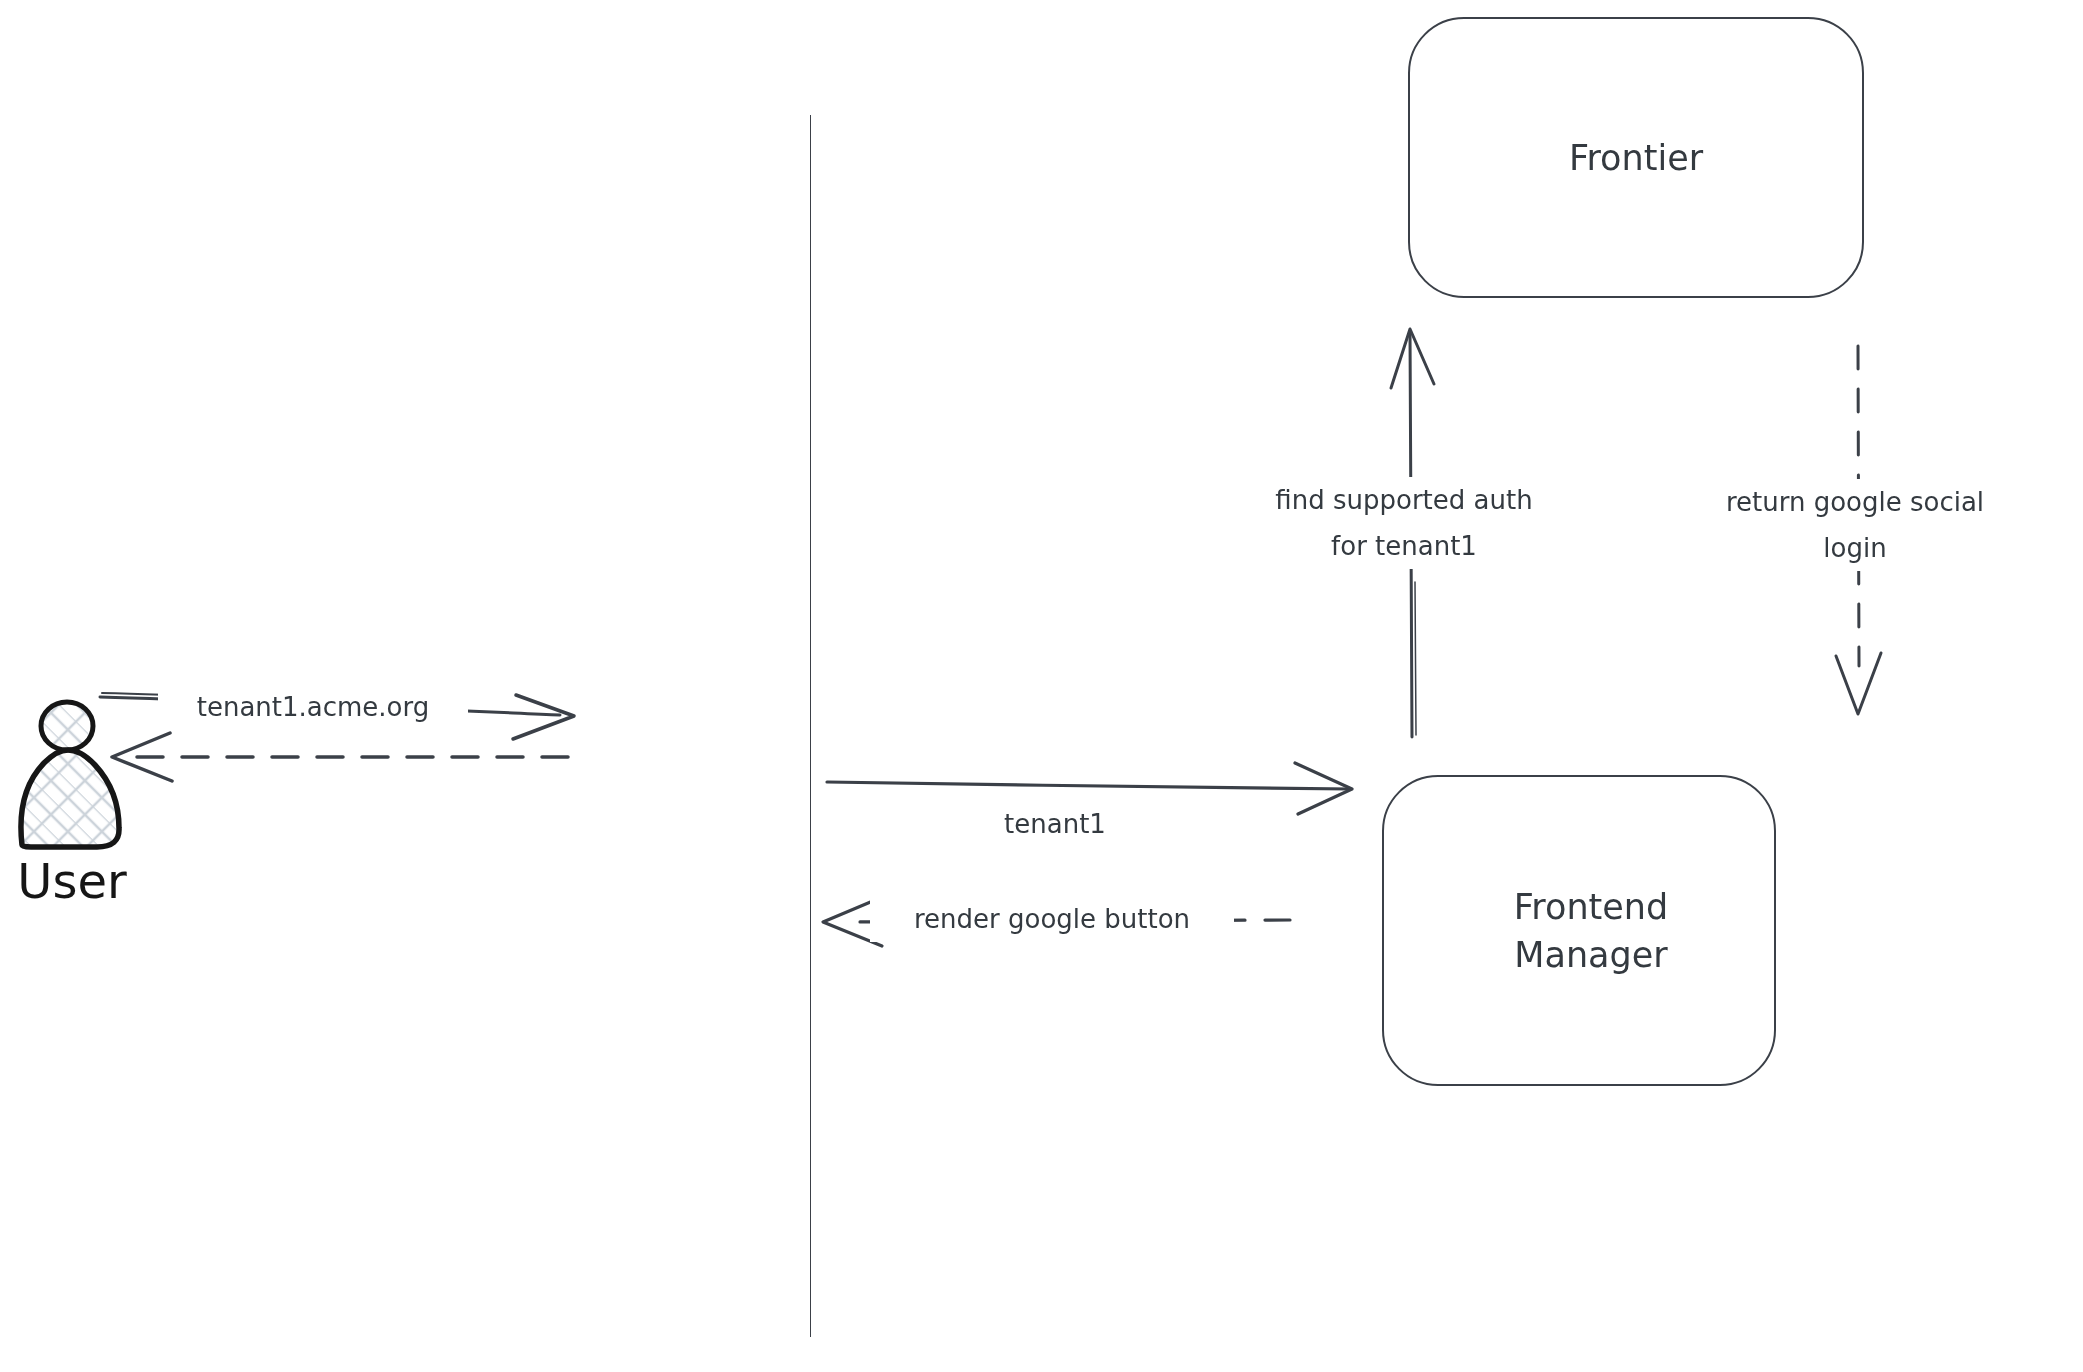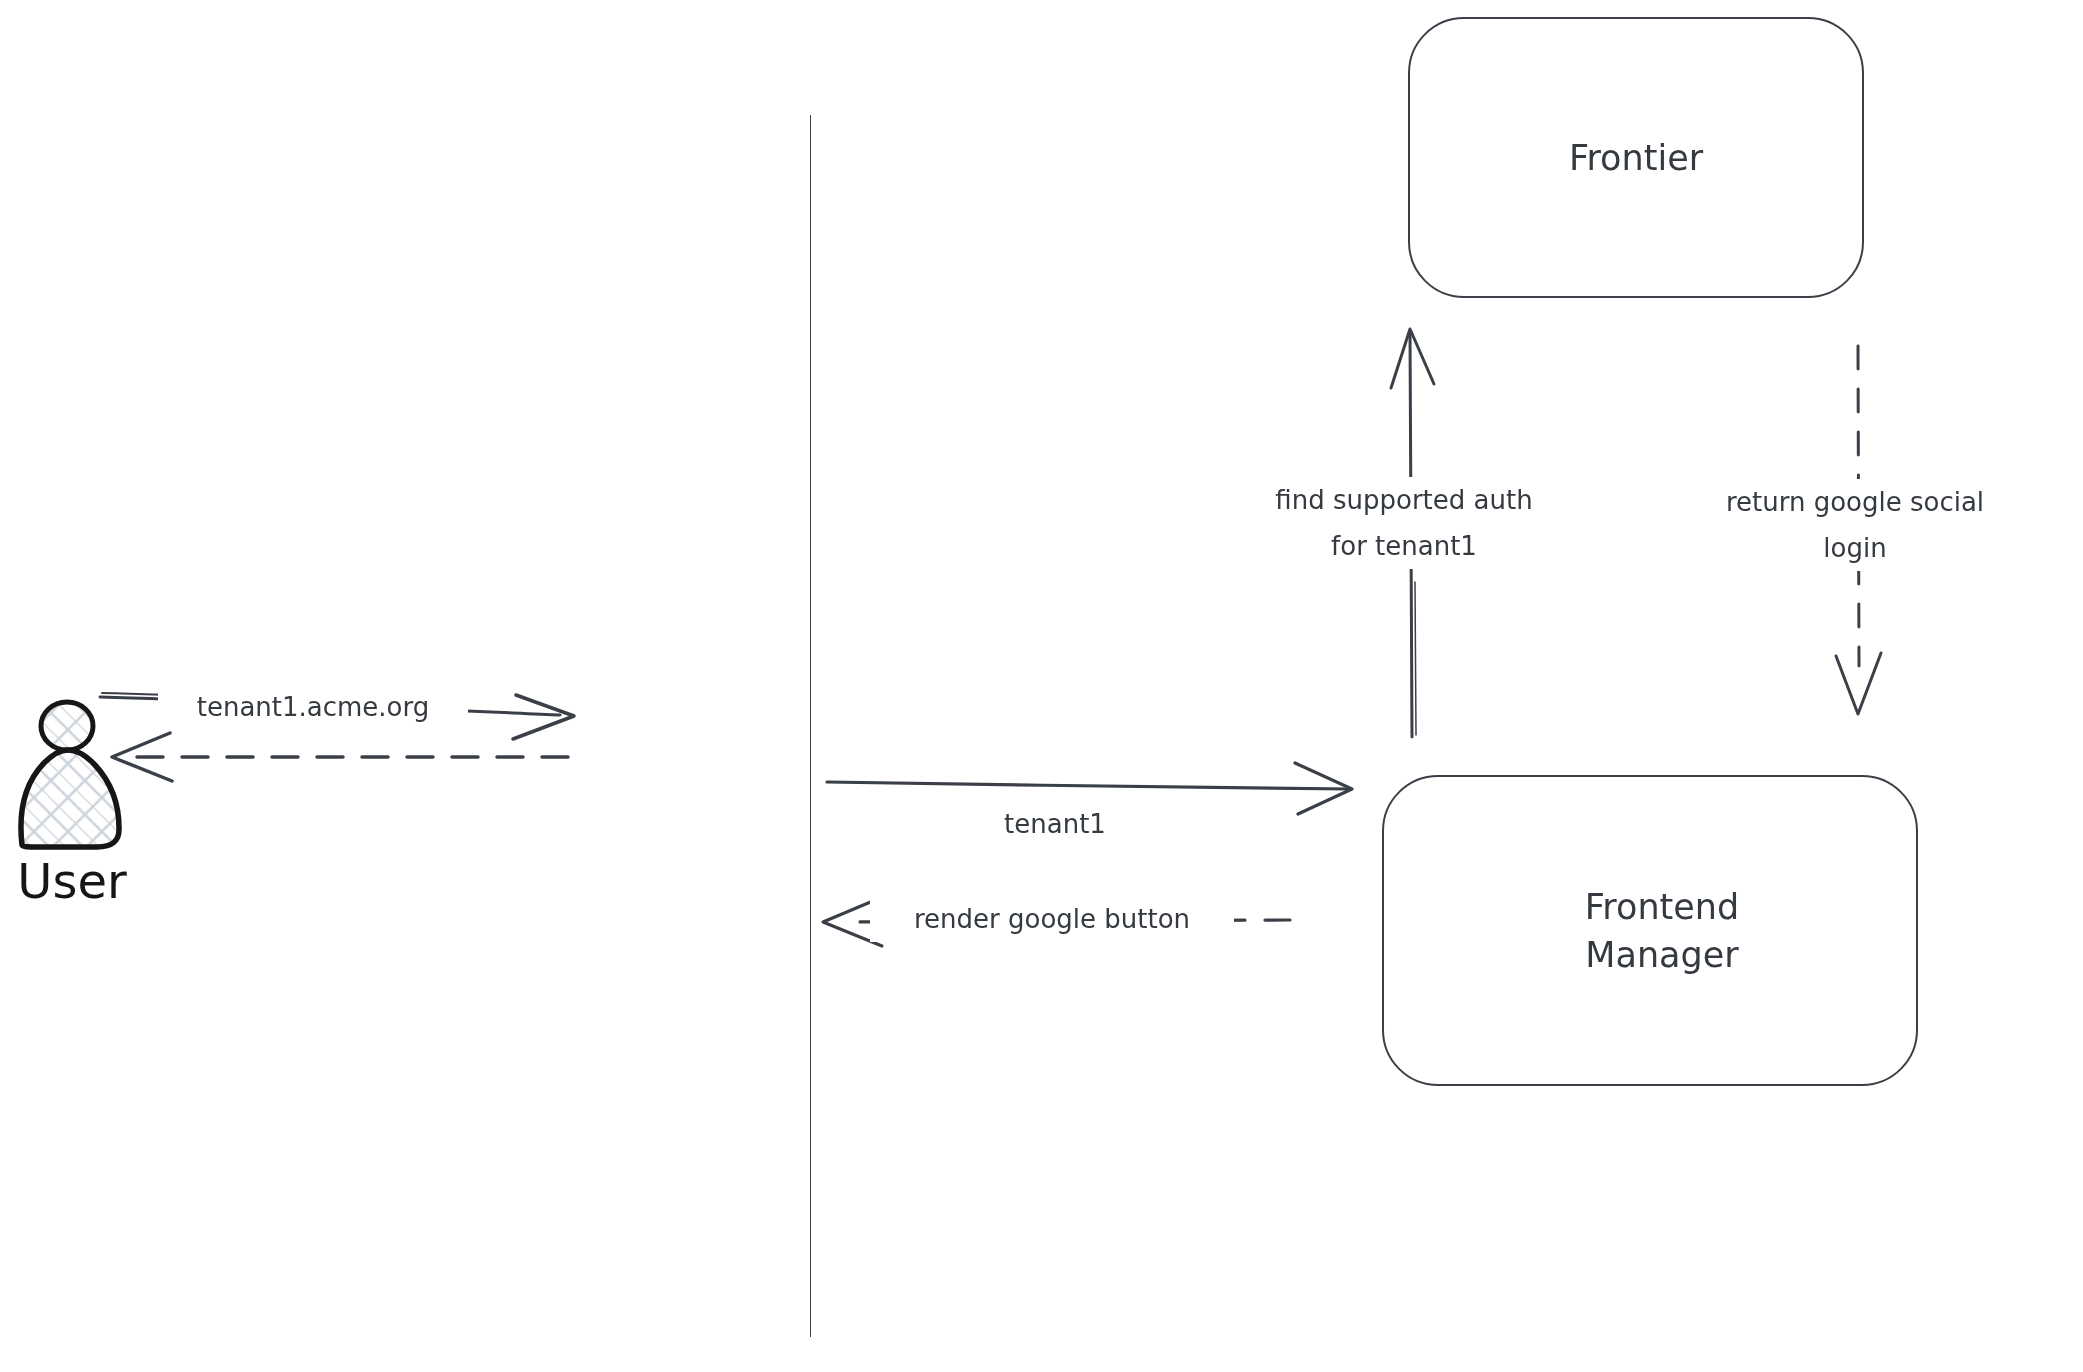--- a/index.html
+++ b/index.html
@@ -35,21 +35,21 @@
   .lb-double-edge {
     position: absolute;
     left: 810px; top: 115px; height: 1222px; width: 0;
     border-left: 1.5px solid #3b4048;
   }
   .node-frontier {
     left: 1408px; top: 17px; width: 456px; height: 281px;
     border-radius: 56px;
   }
   .node-frontend-manager {
-    left: 1382px; top: 775px; width: 536px; height: 311px;
+    left: 1382px; top: 775px; width: 394px; height: 311px;
     border-radius: 56px;
     padding-left: 24px;
   }
   
   .arrow-label {
     position: absolute;
     background: #ffffff;
     text-align: center;
     font-size: 26px;
     line-height: 46px;

